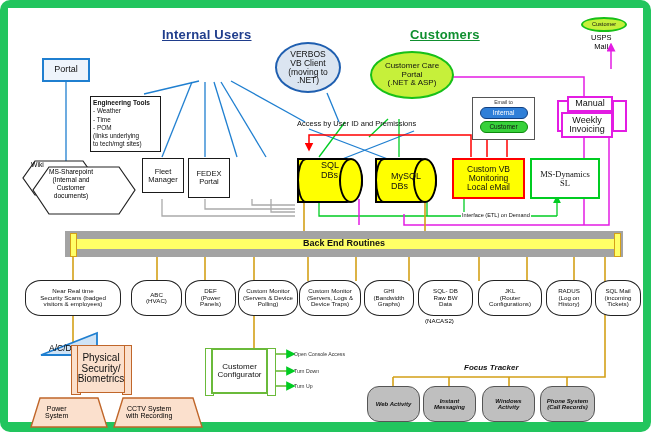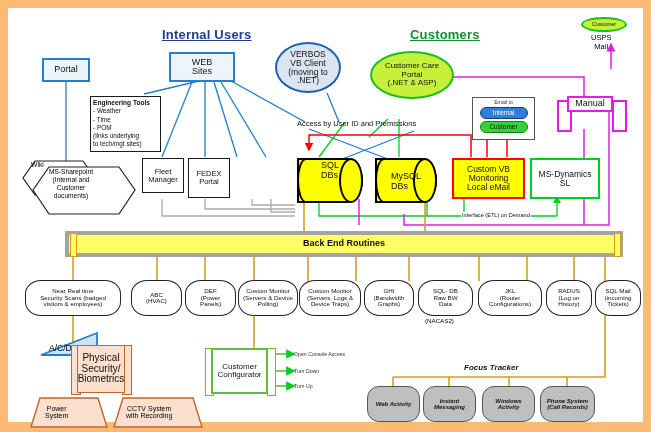--- a/index.html
+++ b/index.html
@@ -1,17 +1,17 @@
 <!DOCTYPE html>
 <html><head>
 <meta charset="utf-8">
 <style>
   html,body{margin:0;padding:0;background:#fff;}
   body{font-family:"Liberation Sans",sans-serif;}
-  #root{position:relative;width:651px;height:432px;background:#fdba74;overflow:hidden;}
+  #root{position:relative;width:651px;height:432px;background:#22c55e;overflow:hidden;border-radius:10px;}
   #canvas{position:absolute;left:8px;top:8px;width:633px;height:412px;background:#ffffff;border:1px solid #ffffff;}
   svg#wires{position:absolute;left:0;top:0;width:633px;height:412px;overflow:visible;}
   .node{position:absolute;box-sizing:border-box;display:flex;align-items:center;justify-content:center;text-align:center;line-height:1.05;}
   .lbl{position:absolute;white-space:nowrap;}
 
   .hdr{font-weight:bold;font-size:13px;text-decoration:underline;letter-spacing:.2px;}
   .hdr-blue{color:#1f3d8c;}
   .hdr-green{color:#0f8f2f;}
 
   .boxblue{background:#eef4fb;border:2px solid #1f7fd0;font-size:9px;color:#111;}
@@ -19,24 +19,24 @@
   .ellgreen{background:#c6f03a;border:2px solid #18c018;border-radius:50%;font-size:8px;color:#111;}
   .pillgreen2{background:#37d13a;border:1.5px solid #0c8a0c;border-radius:8px;font-size:6.5px;color:#111;}
   .pillblue{background:#2f7fd8;border:1.5px solid #103f80;border-radius:8px;font-size:6.5px;color:#fff;}
   .boxblack{background:#fff;border:1.6px solid #1a1a1a;font-size:7.5px;color:#111;}
   .boxgray{background:#fff;border:1.4px solid #555;font-size:6px;color:#111;}
   .cyl{background:#ffff00;border:2px solid #000;border-radius:0 16px 16px 0 / 0 50% 50% 0;font-size:9px;color:#111;position:absolute;}
   .cyl:before{content:"";position:absolute;left:-2px;top:-2px;bottom:-2px;width:16px;border:2px solid #000;border-right:none;border-radius:50% 0 0 50%/50% 0 0 50%;background:#ffff00;}
   .cyl:after{content:"";position:absolute;right:-2px;top:-2px;bottom:-2px;width:20px;border:2px solid #000;border-radius:50%;background:#ffff00;}
   .cyl span{position:relative;z-index:3;}
   .redbox{background:#ffff00;border:2px solid #ff0000;font-size:8.5px;color:#111;}
-  .greenbox{background:#fff;border:2px solid #00cc22;font-size:8.5px;color:#111;}
+  .greenbox{background:#fff;border:2px solid #00cc22;font-size:8.5px;color:#111;font-family:Liberation Serif, serif;}
   .magbox{background:#fff;border:2px solid #e31ce3;font-size:9px;color:#111;}
   .magbar{position:absolute;border:2px solid #e31ce3;background:#fff;}
-  .yellowbar{background:#ffff66;border:4px solid #a3a3a3;font-size:9px;color:#111;font-weight:600;}
+  .yellowbar{background:#ffff66;border:8px solid #a3a3a3;font-size:9px;color:#111;font-weight:600;}
   .rr{background:#fff;border:1.4px solid #222;border-radius:16px/14px;font-size:6.2px;color:#111;}
   .rrg{background:#bfbfbf;border:1.4px solid #555;border-radius:12px/12px;font-size:6px;color:#111;font-style:italic;font-weight:bold;}
   .grbox{background:#fff;border:2px solid #6aba3a;font-size:8px;color:#111;}
   .orbox{background:#fbe0cd;border:1.6px solid #c0662a;font-size:10px;color:#111;}
   .engt{font-size:6.4px;text-align:left;align-items:flex-start;justify-content:flex-start;padding:2px 2px 0 2px;line-height:1.28;}
   .engt b{font-size:6.6px;}
   .note{font-size:7.5px;color:#111;}
   .notesm{font-size:5.2px;color:#333;}
   .notegr{font-size:5.6px;color:#111;}
   .ft{font-style:italic;font-weight:bold;font-size:8px;color:#111;}
@@ -138,24 +138,20 @@
       </g>
     </svg>
 
     <div class="lbl hdr hdr-blue" style="left:153px;top:18px;">Internal Users</div>
     <div class="lbl hdr hdr-green" style="left:401px;top:18px;">Customers</div>
 
     <div class="node boxblue" style="left:33px;top:49px;width:48px;height:24px;">
       <span>Portal</span>
     </div>
 
-    <div class="node boxblue" style="left:160px;top:43px;width:66px;height:30px;white-space:pre-line;">
-      <span>WEB
-Sites</span>
-    </div>
 
     <div class="node ellblue" style="left:266px;top:33px;width:66px;height:51px;white-space:pre-line;">
       <span>VERBOS
 VB Client
 (moving to
 .NET)</span>
     </div>
 
     <div class="node ellgreen" style="left:361px;top:42px;width:84px;height:48px;white-space:pre-line;">
       <span>Customer Care
@@ -188,20 +184,24 @@
       <div class="node pillgreen2" style="position:relative;left:0;top:0;width:48px;height:12px;">
         <span>Customer</span>
       </div>
     </div>
 
     <div class="magbar" style="left:548px;top:91px;width:11px;height:28px;"></div>
     <div class="magbar" style="left:603px;top:91px;width:11px;height:28px;"></div>
     <div class="node magbox" style="left:558px;top:87px;width:46px;height:16px;">
       <span>Manual</span>
     </div>
+    <div class="node magbox" style="left:552px;top:103px;width:52px;height:26px;white-space:pre-line;">
+      <span>Weekly
+Invoicing</span>
+    </div>
 
     <svg style="position:absolute;left:12px;top:148px;width:120px;height:58px;">
       <polygon points="14,4 62,4 74,21 62,38 14,38 2,21" fill="#fff" stroke="#222" stroke-width="1.2"></polygon>
     </svg>
     <div class="lbl" style="left:22px;top:152px;font-size:6.8px;">Wiki</div>
 
     <svg style="position:absolute;left:22px;top:155px;width:120px;height:58px;">
       <polygon points="18,3 88,3 104,26 88,50 18,50 2,26" fill="#fff" stroke="#222" stroke-width="1.2"></polygon>
     </svg>
     <div class="lbl" style="left:40px;top:159px;font-size:6.6px;white-space:pre-line;text-align:center;line-height:1.22;">MS-Sharepoint

